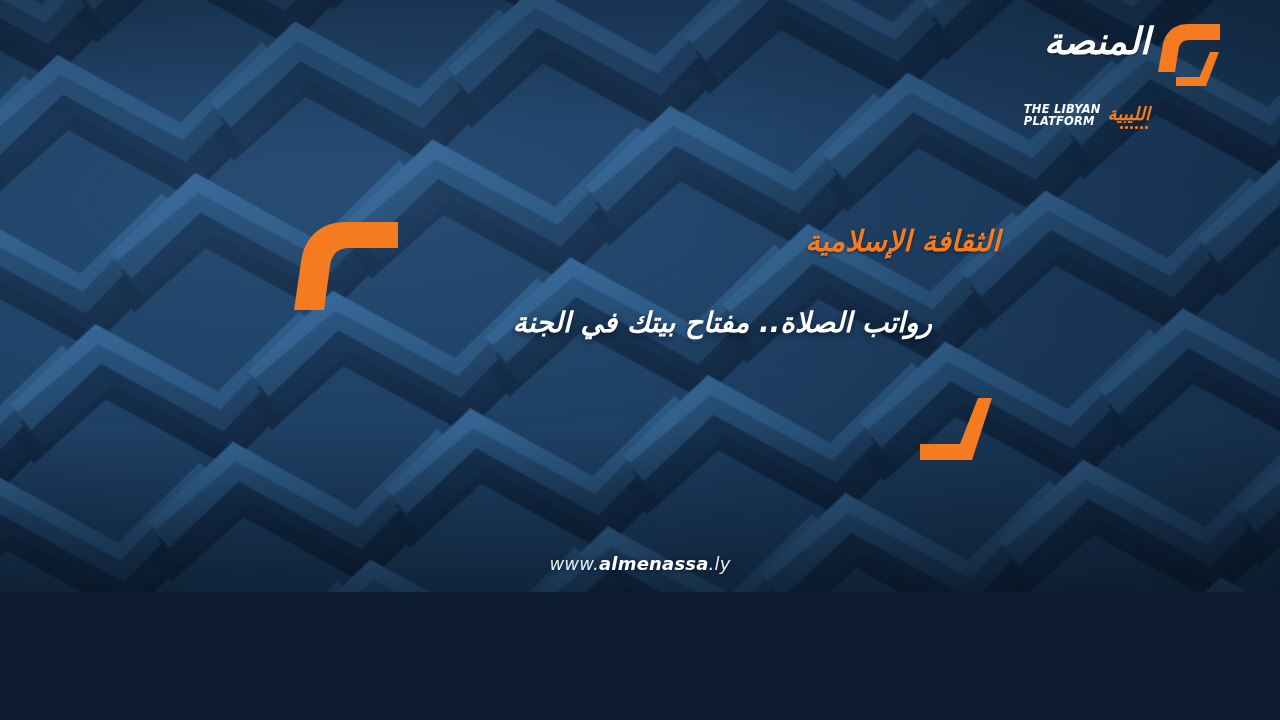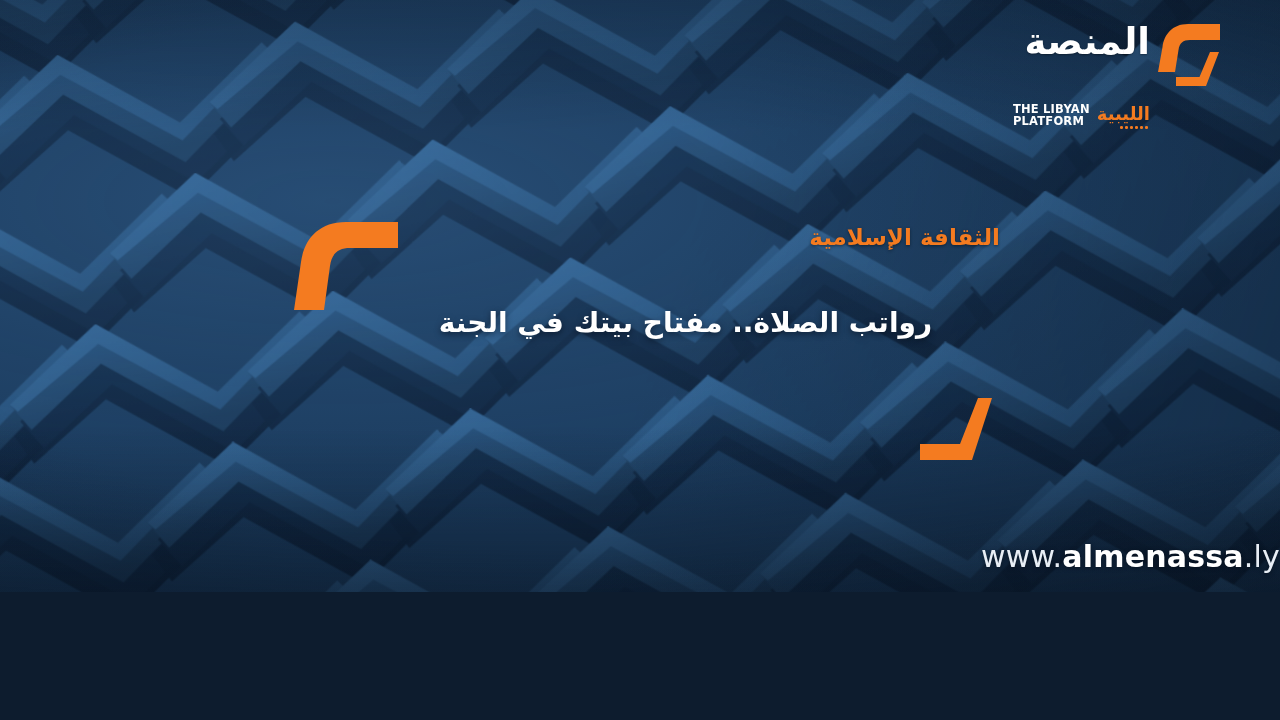--- a/index.html
+++ b/index.html
@@ -8,20 +8,21 @@
     padding: 0;
     background: #0d1c2e;
   }
   #stage {
     position: relative;
     width: 1280px;
     height: 592px;
     overflow: hidden;
     font-family: "DejaVu Sans", "Liberation Sans", sans-serif;
     background: #1d3f63;
+    font-style: italic;
   }
 
   
   .bg-base {
     position: absolute;
     inset: 0;
     background: #1c3d60;
   }
   .bg-pattern {
     position: absolute;
@@ -144,21 +145,21 @@
     width: 72px;
     height: 62px;
   }
   .deco-hook svg, .deco-corner svg { display:block; width:100%; height:100%; }
 
   
   .kicker {
     position: absolute;
     top: 224px;
     right: 280px;
-    font-size: 23px;
+    font-size: 29px;
     font-weight: 700;
     color: #f47b20;
     letter-spacing: 0px;
     white-space: nowrap;
     text-shadow: 0 1px 3px rgba(4,12,22,0.55);
   }
   .headline {
     position: absolute;
     top: 306px;
     right: 348px;
@@ -169,23 +170,23 @@
     letter-spacing: 0px;
     text-shadow: 0 2px 6px rgba(3,10,20,0.55);
   }
 
   
   .footer {
     position: absolute;
     left: 0;
     right: 0;
     bottom: 18px;
-    text-align: right;
+    text-align: center;
     direction: ltr;
-    font-size: 30px;
+    font-size: 18px;
     color: #eef3f8;
     letter-spacing: 0.2px;
     text-shadow: 0 1px 4px rgba(3,10,20,0.6);
   }
   .footer .u-www { font-weight: 400; color: #e8eef5; }
   .footer .u-name { font-weight: 700; color: #ffffff; }
   .footer .u-tld { font-weight: 400; color: #e8eef5; }
 </style>
 </head>
 <body>

